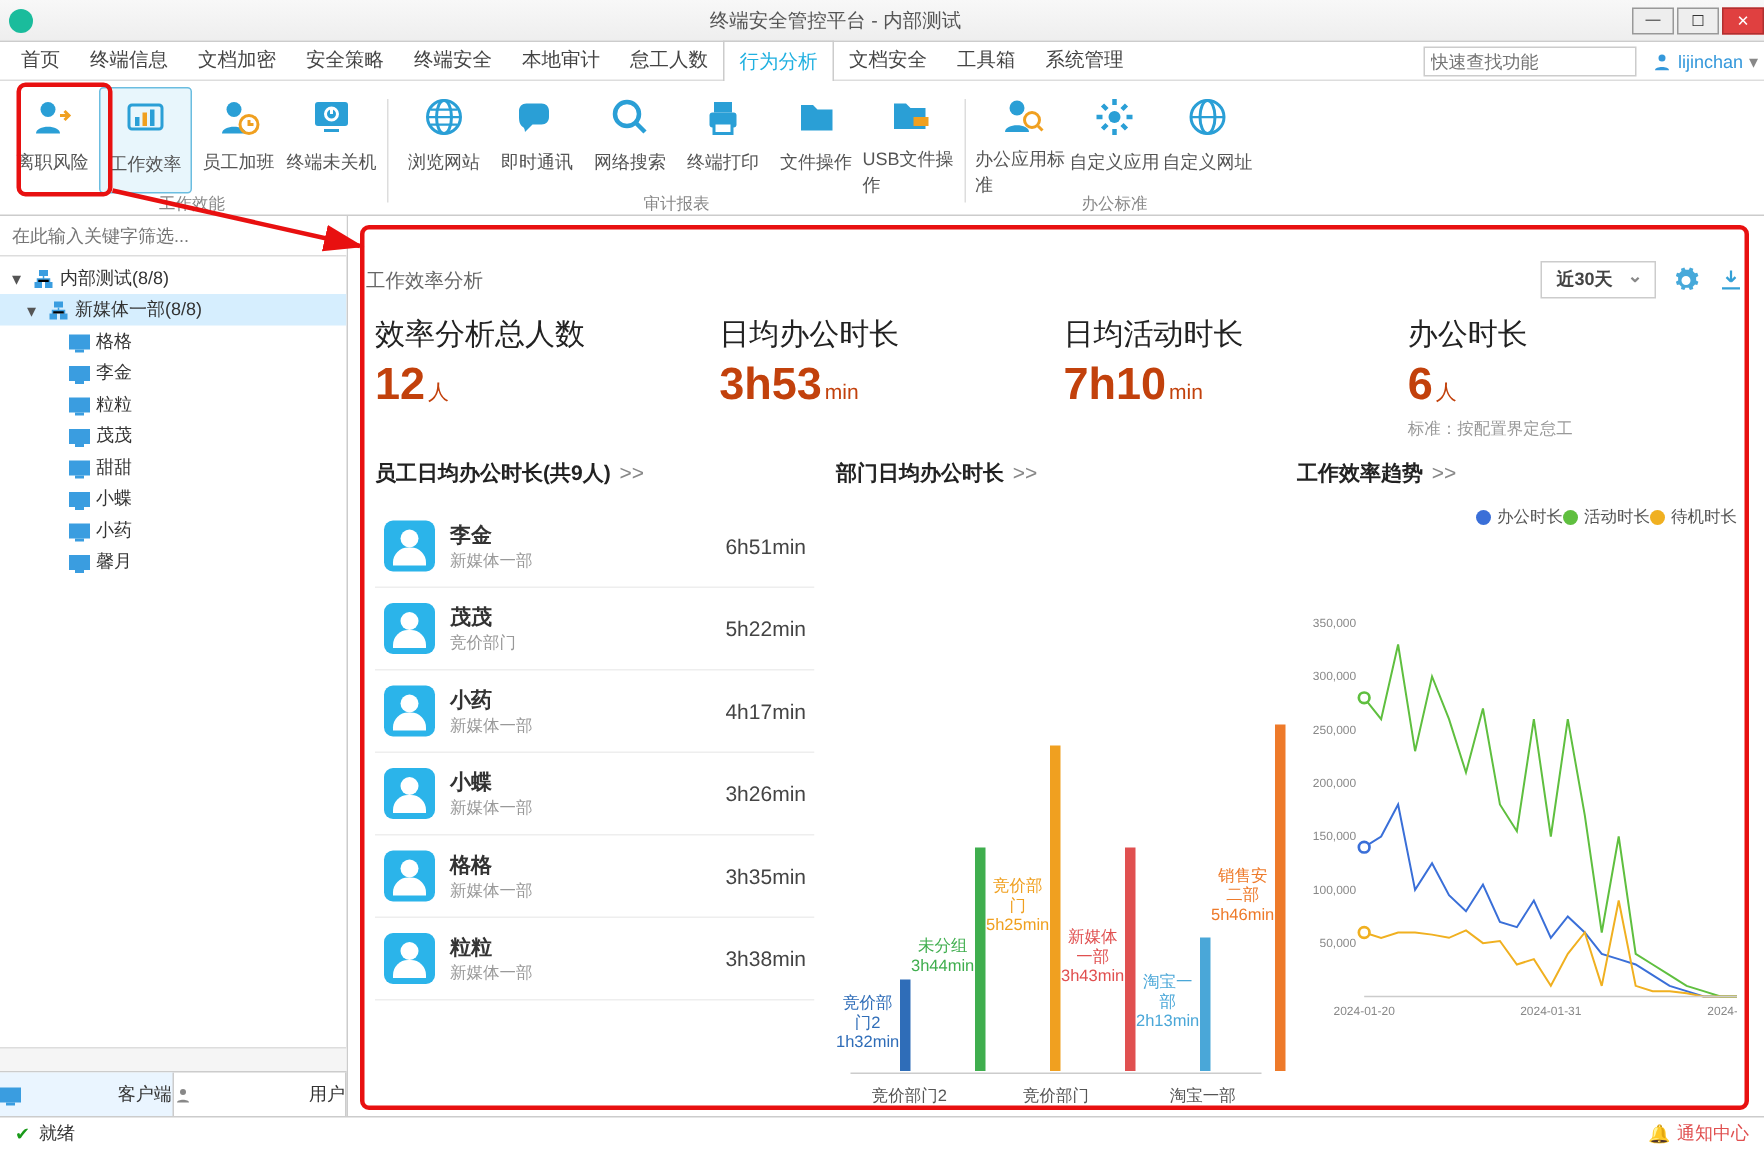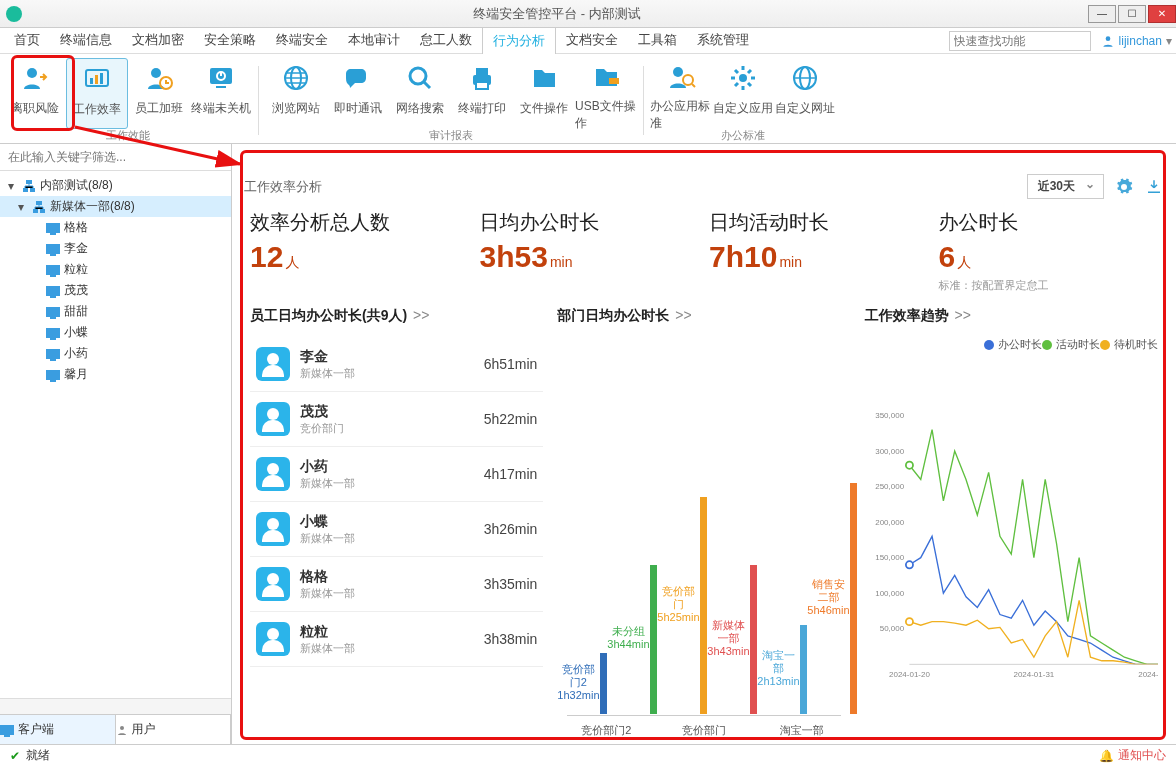--- a/index.html
+++ b/index.html
@@ -27,21 +27,21 @@
 .body { display:flex; height:calc(100% - 28px - 26px - 90px - 22px); }
 .sidebar { width:232px; border-right:1px solid #ccc; display:flex; flex-direction:column; }
 .sidebar .filter { border:none; border-bottom:1px solid #ddd; padding:6px 8px; font-size:12px; color:#888; }
 .tree { flex:1; overflow:auto; padding:4px 0; font-size:12px; }
 .tree .node { padding:2px 0 2px 8px; display:flex; align-items:center; gap:4px; cursor:pointer; }
 .tree .node.l1 { padding-left:18px; }
 .tree .node.l2 { padding-left:46px; }
 .tree .node.sel { background:#d6eefe; }
 .tree .arrow { width:10px; display:inline-block; color:#555; }
 .sidebar .bottom-tabs { display:flex; border-top:1px solid #ccc; }
-.sidebar .bottom-tabs div { flex:1; text-align:center; padding:6px 0; font-size:12px; border-right:1px solid #ccc; cursor:pointer; display:flex; align-items:center; justify-content:flex-start; gap:4px; }
+.sidebar .bottom-tabs div { flex:1; text-align:center; padding:6px 0; font-size:12px; border-right:1px solid #ccc; cursor:pointer; display:flex; align-items:center; justify-content:space-between; gap:4px; }
 .sidebar .bottom-tabs div.active { background:#eaf5ff; }
 .sidebar .hscroll { height:16px; border-top:1px solid #ddd; background:#f5f5f5; }
 .main { flex:1; padding:6px 8px 0 8px; overflow:hidden; display:flex; flex-direction:column; }
 .main-head { display:flex; align-items:center; padding:24px 4px 10px 4px; font-size:13px; color:#666; }
 .main-head .sp { flex:1; }
 .range-sel { border:1px solid #ccc; padding:3px 28px 3px 10px; font-size:12px; color:#444; position:relative;font-weight:bold; }
 .range-sel:after { content:"⌄"; position:absolute; right:8px; top:2px; color:#888; }
 .head-ico { width:20px; height:20px; margin-left:10px; color:#33a0d6; cursor:pointer; display:flex; align-items:center; justify-content:center; }
 .summary { display:flex; padding:0 10px 14px 10px; gap:10px; }
 .summary .card { flex:1; }

